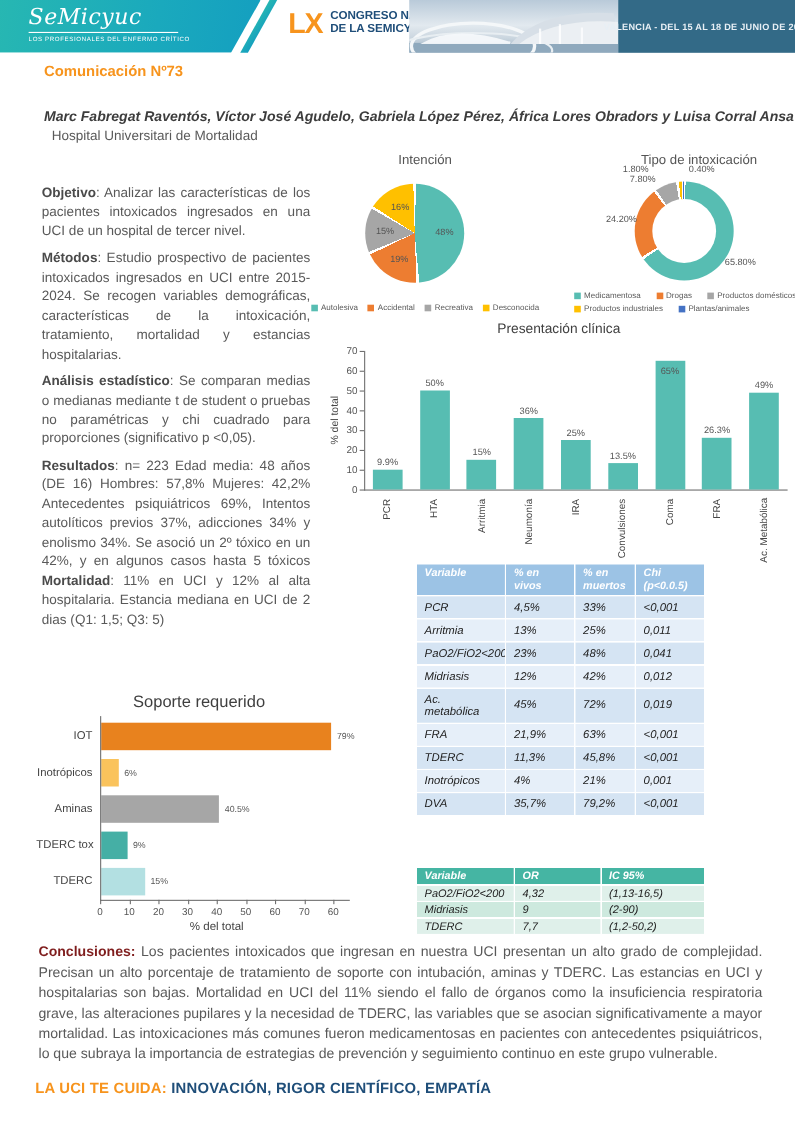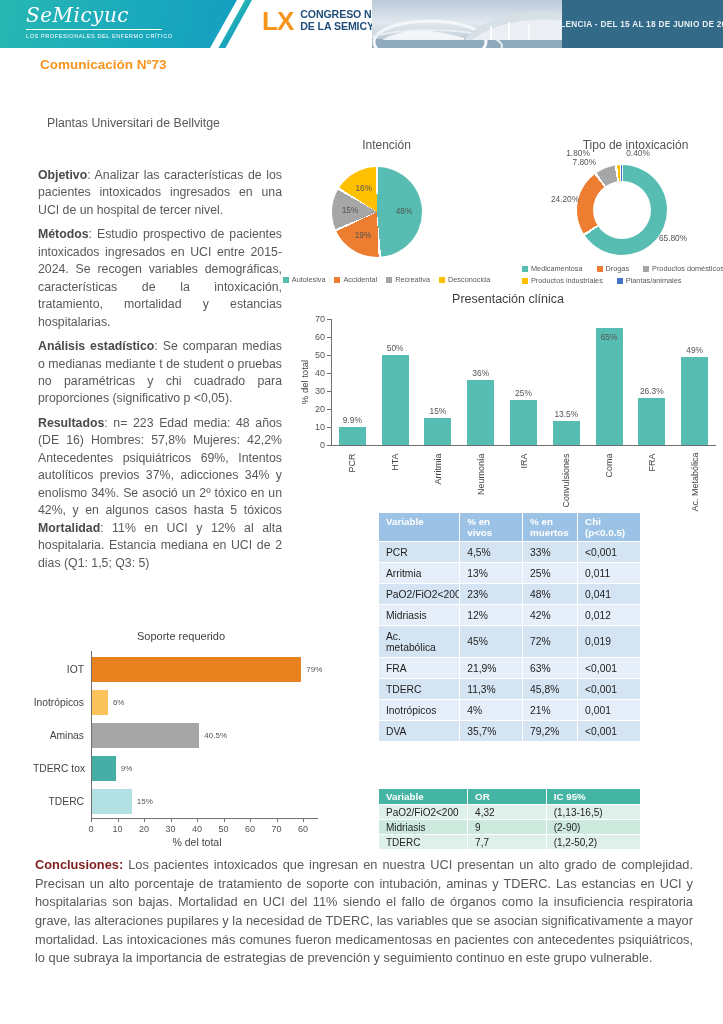--- a/index.html
+++ b/index.html
@@ -63,32 +63,32 @@
 
   .vbar-block{position:absolute;left:293px;top:292px;width:430px;height:225px;}
   .vbar-canvas{position:absolute;left:0;top:20px;width:430px;height:205px;}
   .vbar{position:absolute;}
   .vcat-label{position:absolute;width:58px;height:11px;line-height:11px;text-align:right;
     transform:rotate(-90deg);font-size:9px;color:#444;white-space:nowrap;}
   .y-axis-label{position:absolute;width:80px;height:12px;text-align:center;transform:rotate(-90deg);
     font-size:9.5px;color:#444;}
 
   .hbar-block{position:absolute;left:33px;top:630px;width:296px;height:212px;}
-  .hbar-block .chart-title{font-size:11px;color:#3f3f3f;}
+  .hbar-block .chart-title{font-size:15px;color:#3f3f3f;}
   .hbar-canvas{position:absolute;left:0;top:19px;width:296px;height:193px;}
   .hbar{position:absolute;}
   .hcat-label{position:absolute;text-align:right;font-size:10.3px;color:#444;white-space:nowrap;}
   .hbar-value{position:absolute;font-size:8px;color:#555;}
   .x-axis-label{position:absolute;text-align:center;font-size:10.5px;color:#444;}
   .vbar-block .chart-title{font-size:12.5px;color:#3f3f3f;}
 
   
   .table1-block{position:absolute;left:378px;top:512px;width:263px;}
   .table2-block{position:absolute;left:378px;top:788px;width:263px;}
-  table{width:100%;border-collapse:collapse;table-layout:fixed;}
+  table{width:100%;border-collapse:collapse;table-layout:fixed;font-style:italic;}
   th,td{overflow:hidden;}
   .t1 th{background:#9CC3E5;color:#fff;font-size:9.8px;font-weight:bold;text-align:left;
     padding:3px 7px;border:1.4px solid #fff;vertical-align:top;}
   .t1 td{font-size:10.3px;color:#222;padding:4.5px 7px;border:1.4px solid #fff;}
   .t1 tbody tr:nth-child(odd) td{background:#D5E4F3;}
   .t1 tbody tr:nth-child(even) td{background:#E6EFF9;}
   .t2 th{background:#45B5A3;color:#fff;font-size:9.8px;font-weight:bold;text-align:left;
     padding:2px 7px;border:1.2px solid #fff;}
   .t2 td{font-size:10px;color:#222;padding:1.5px 7px;border:1.2px solid #fff;}
   .t2 tbody tr:nth-child(odd) td{background:#DFF0EA;}
@@ -133,21 +133,22 @@
         <rect x="136" y="22" width="2" height="18" fill="#ffffff" opacity="0.8"></rect>
         <rect x="156" y="25" width="2" height="15" fill="#ffffff" opacity="0.7"></rect>
       </svg>
     </div>
     <div class="venue-banner">
       <span>VALENCIA - DEL 15 AL 18 DE JUNIO DE 2025</span>
     </div>
   </header>
 
   <div class="comm-number">Comunicación Nº73</div>
-  <div class="affiliation">Plantas Universitari de Bellvitge</div>
+  <div class="authors">Marc Fabregat Raventós, Víctor José Agudelo, Gabriela López Pérez, África Lores Obradors y Luisa Corral Ansa</div>
+  <div class="affiliation">Hospital Universitari de Mortalidad</div>
 
   <div class="abstract-col">
     <p><b>Objetivo</b><span>: Analizar las características de los pacientes intoxicados ingresados en una UCI de un hospital de tercer nivel.</span></p>
     <p><b>Métodos</b><span>: Estudio prospectivo de pacientes intoxicados ingresados en UCI entre 2015-2024. Se recogen variables demográficas, características de la intoxicación, tratamiento, mortalidad y estancias hospitalarias.</span></p>
     <p><b>Análisis estadístico</b><span>: Se comparan medias o medianas mediante t de student o pruebas no paramétricas y chi cuadrado para proporciones (significativo p &lt;0,05).</span></p>
     <p><b>Resultados</b><span>: n= 223  Edad media: 48 años (DE 16)  Hombres: 57,8% Mujeres: 42,2%  Antecedentes psiquiátricos 69%, Intentos autolíticos previos 37%, adicciones 34% y enolismo 34%.  Se asoció un 2º tóxico en un 42%, y en algunos casos hasta 5 tóxicos </span><b>Mortalidad</b><span>: 11% en UCI y 12% al alta hospitalaria. Estancia mediana en UCI de 2 dias (Q1: 1,5; Q3: 5)</span></p>
   </div>
 
   <section class="pie-block" id="chart-pie">
     <div class="chart-title">Intención</div>
@@ -410,14 +411,18 @@
             <td>TDERC</td>
             <td>7,7</td>
             <td>(1,2-50,2)</td>
           </tr>
         </tbody>
       </table>
     </div>
 
   <p class="conclusions"><b>Conclusiones:</b><span> Los pacientes intoxicados que ingresan en nuestra UCI presentan un alto grado de complejidad.</span> <span>Precisan un alto porcentaje de tratamiento de soporte con intubación, aminas y TDERC. Las estancias en UCI y hospitalarias son bajas. Mortalidad en UCI del 11% siendo el fallo de órganos como la insuficiencia respiratoria grave, las alteraciones pupilares y la necesidad de TDERC, las variables que se asocian significativamente a mayor mortalidad. Las intoxicaciones más comunes fueron medicamentosas en pacientes con antecedentes psiquiátricos, lo que subraya la importancia de estrategias de prevención y seguimiento continuo en este grupo vulnerable.</span></p>
 
+  <div class="footer">
+    <span class="f-label">LA UCI TE CUIDA:</span>
+    <span class="f-text">INNOVACIÓN, RIGOR CIENTÍFICO, EMPATÍA</span>
+  </div>
 
 </div>
 
 </body></html>

